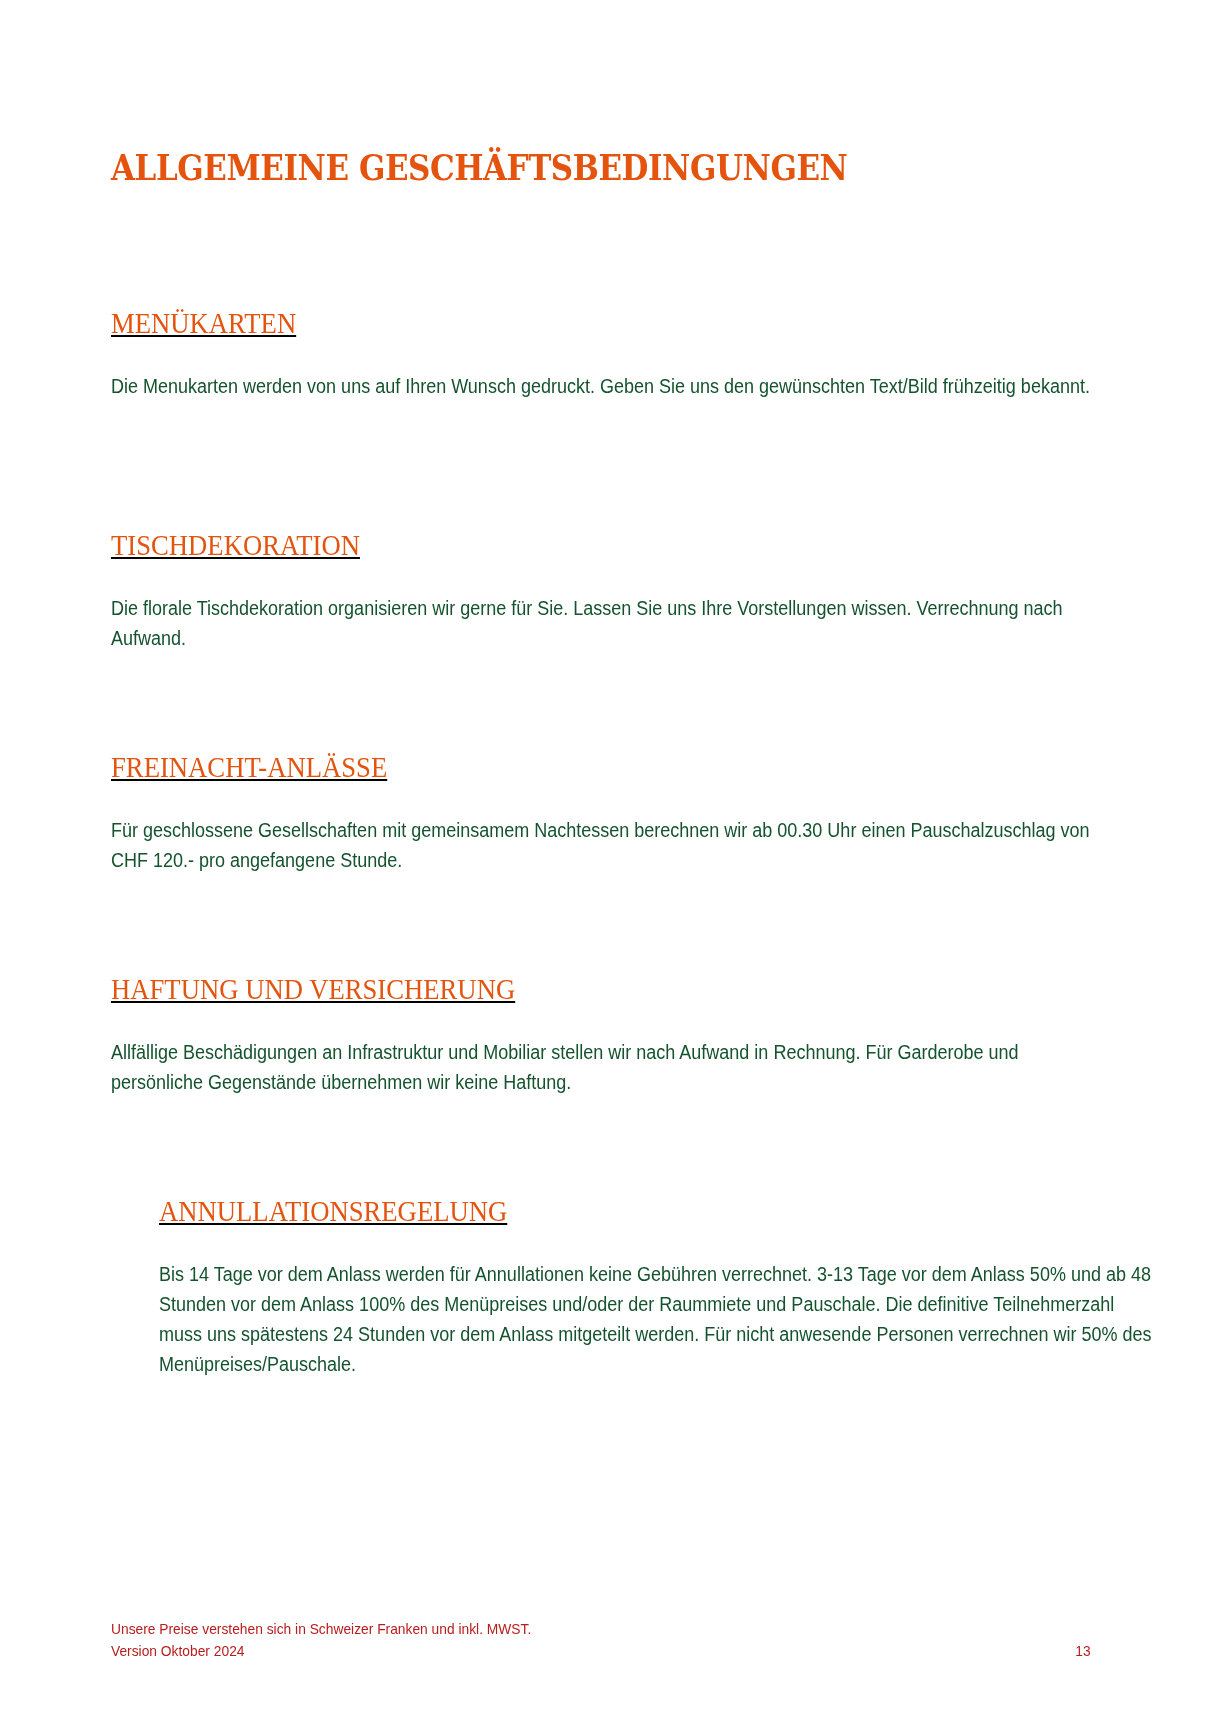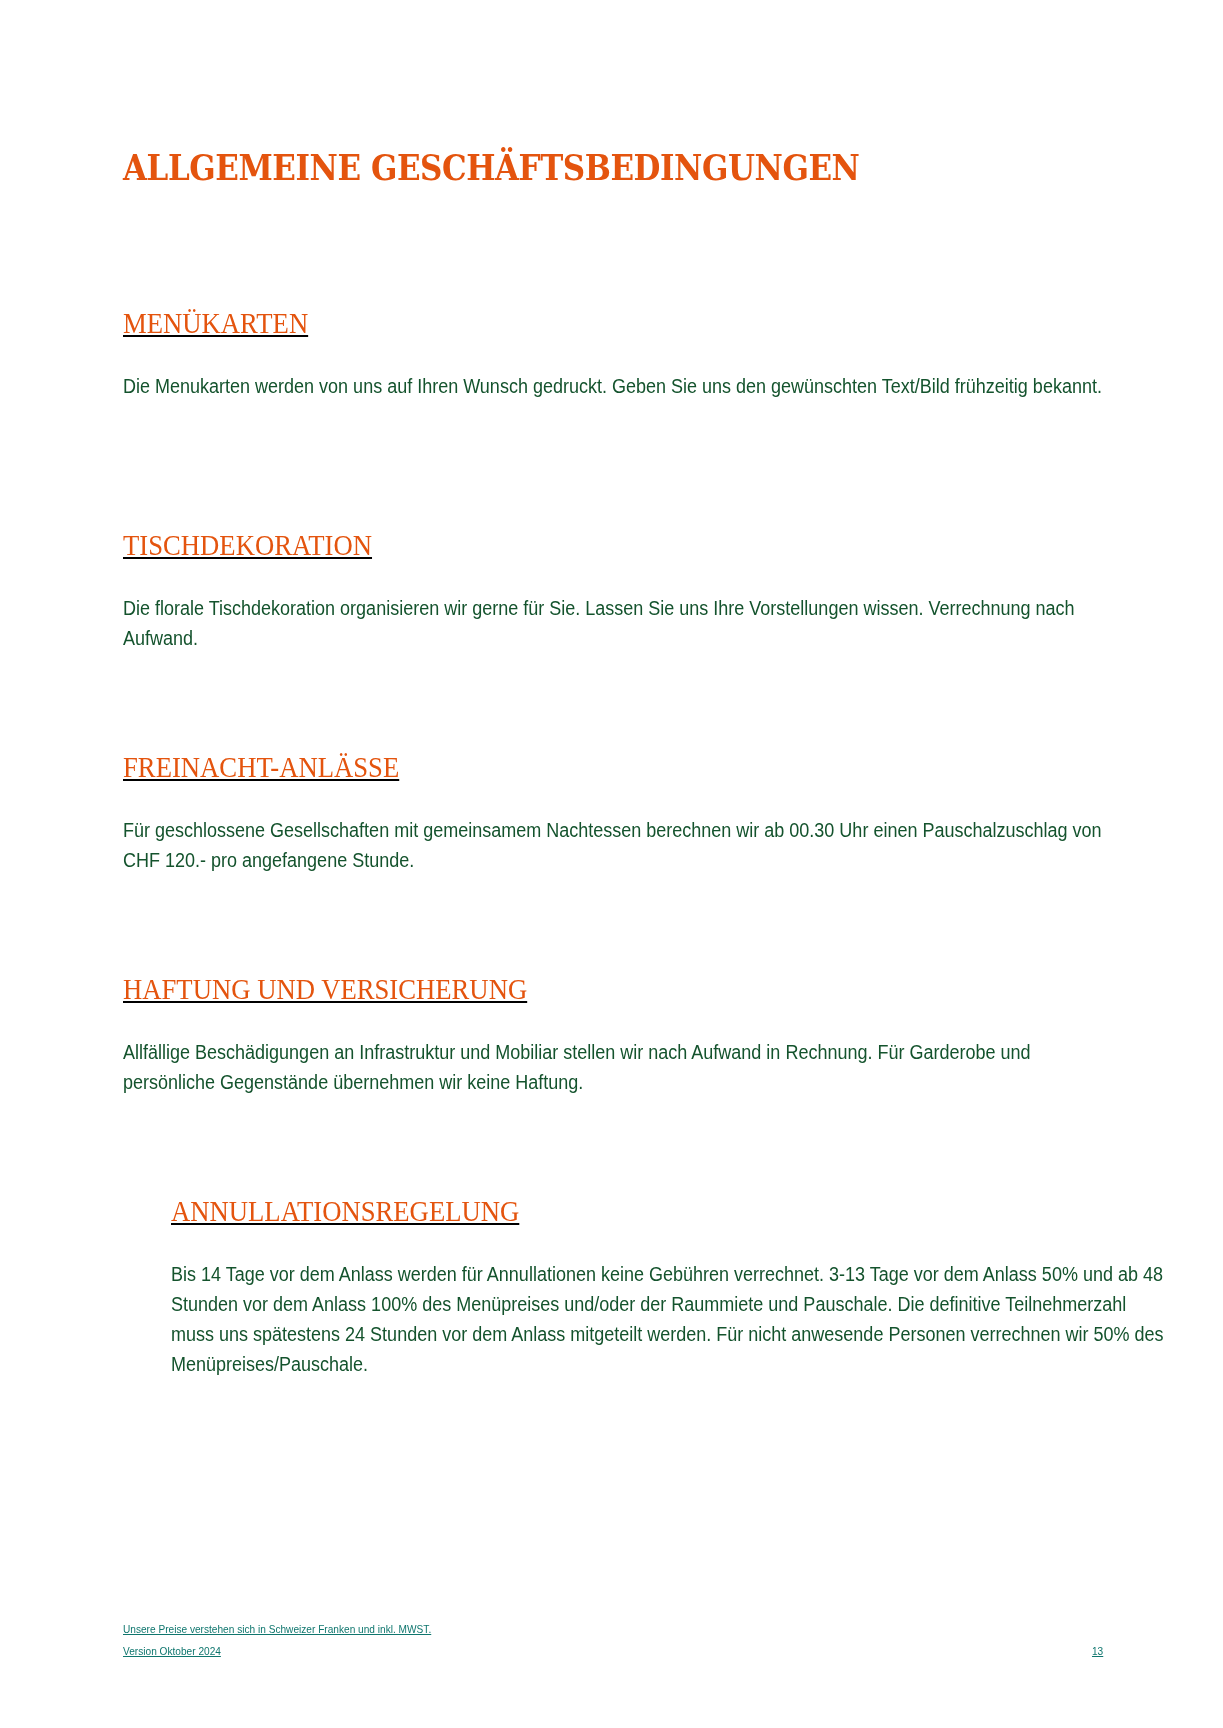--- a/index.html
+++ b/index.html
@@ -8,21 +8,21 @@
       background: #ffffff;
     }
     body {
       width: 1223px;
       height: 1728px;
       position: relative;
       overflow: hidden;
     }
     .page {
       position: absolute;
-      left: 16px; top: 0;
+      left: 4px; top: 0;
       width: 1021px;
       height: 1728px;
       background: #ffffff;
     }
     .doc-title {
       position: absolute;
       left: 107px;
       top: 146px;
       margin: 0;
       font-family: "DejaVu Serif", serif;
@@ -65,24 +65,23 @@
       transform: scaleX(0.90);
       transform-origin: left top;
       width: 1110px;
     }
     .footer {
       position: absolute;
       left: 107px;
       top: 1618px;
       width: 980px;
       font-family: "Liberation Sans", sans-serif;
-      font-size: 11px;
-      color: #0f766e;
+      font-size: 15px;
+      color: #b91c1c;
       line-height: 22px;
-      text-decoration: underline;
     }
     .footer .row {
       display: flex;
       justify-content: space-between;
       white-space: nowrap;
     }
     .footer .c {
       display: inline-block;
       transform: scaleX(0.92);
       transform-origin: left top;

